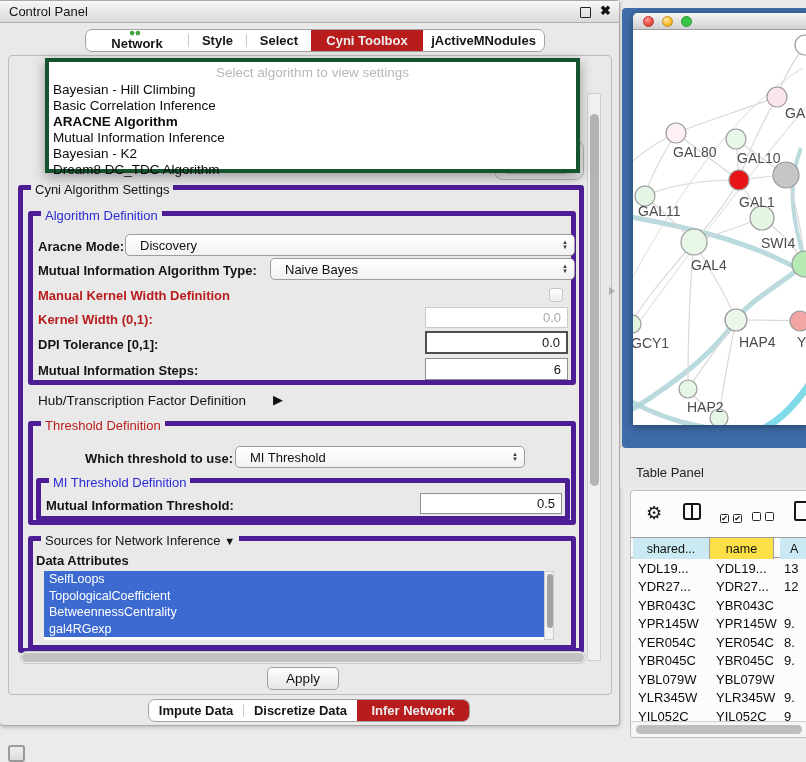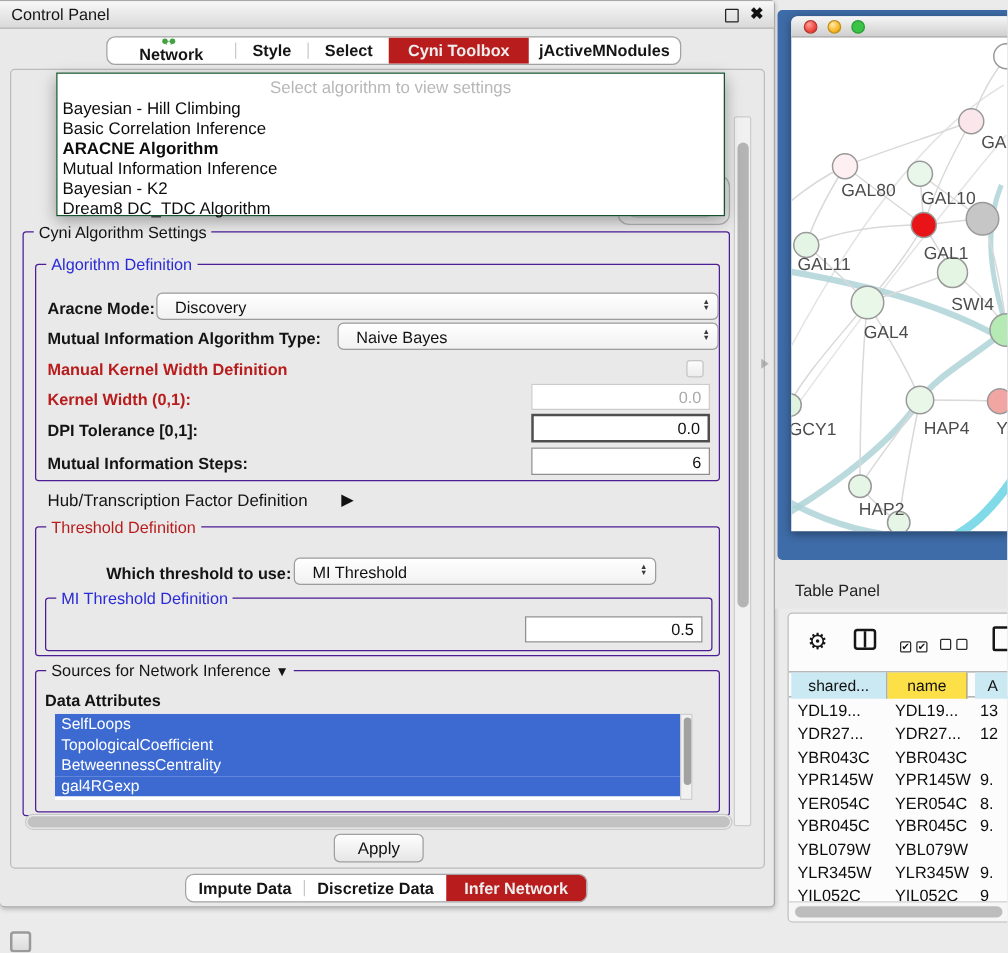--- a/index.html
+++ b/index.html
@@ -23,27 +23,27 @@
     align-items:stretch;box-sizing:border-box;}
   .capsule .tab{display:flex;align-items:center;justify-content:center;white-space:nowrap;cursor:default;flex-direction:column;}
   .capsule .tab.sel{background:#b91c1c;color:#ededed;}
   .vsep{width:1px;background:#c9c9c9;margin:4px 0;}
 
   .content-panel{position:absolute;left:8px;top:54px;width:604px;height:640px;
     border:1px solid #bcbcbc;border-radius:4px;box-sizing:border-box;}
 
   
   .popup{position:absolute;left:45px;top:58px;width:535px;height:115px;background:#fff;
-    border:1px solid #14532d;box-shadow:0 4px 12px rgba(0,0,0,.35);z-index:40;padding-top:2px;box-sizing:border-box;}
+    border:4px solid #14532d;box-shadow:0 4px 12px rgba(0,0,0,.35);z-index:40;padding-top:2px;box-sizing:border-box;}
   .popup .ph{height:18px;line-height:18px;text-align:center;font-size:13.5px;color:#b7b7b7;}
   .popup .opt{height:16px;line-height:16px;font-size:13.5px;color:#0c0c0c;padding-left:4px;white-space:nowrap;}
   .popup .opt.bold{font-weight:bold;}
 
   
-  .fs{position:absolute;border:1px solid #4c1d95;border-radius:3px;box-sizing:border-box;}
+  .fs{position:absolute;border:5px solid #4c1d95;border-radius:3px;box-sizing:border-box;}
   .fs .lg{position:absolute;top:-8px;left:8px;background:#e9e9e9;padding:0 4px;font-size:13px;
     color:#141414;white-space:nowrap;}
   .lg.blue{color:#2a2ad6;}
   .lg.green{color:#b91c1c;}
 
   .blabel{position:absolute;font-size:13px;font-weight:bold;color:#141414;white-space:nowrap;}
   .blabel.dis{color:#b91c1c;}
   .plain{position:absolute;font-size:13.5px;color:#141414;white-space:nowrap;}
 
   .combo{position:absolute;height:22px;background:linear-gradient(#ffffff,#f1f1f1);
@@ -190,20 +190,21 @@
       <span class="lg green">Threshold Definition</span>
     </div>
     <span class="blabel" style="left:85px;top:450px;">Which threshold to use:</span>
     <div class="combo" style="left:235px;top:445px;width:290px;">
       <span class="cv">MI Threshold</span>
       <span class="ar">▲<br>▼</span>
     </div>
     <div class="fs" style="left:36px;top:477px;width:534px;height:43px;">
       <span class="lg blue">MI Threshold Definition</span>
     </div>
+    <span class="blabel" style="left:46px;top:497px;">Mutual Information Threshold:</span>
     <div class="fld" style="left:420px;top:492px;width:142px;height:21px;">
       <span>0.5</span>
     </div>
 
     <div class="fs" style="left:28px;top:535px;width:548px;height:114px;">
       <span class="lg"><span>Sources for Network Inference</span> <span style="font-size:11px;">▼</span></span>
     </div>
     <span class="blabel" style="left:36px;top:552px;">Data Attributes</span>
     <div class="abs" style="left:44px;top:570px;width:500px;height:69px;overflow:hidden;background:#fff;">
       <div class="attr-li">SelfLoops</div>

